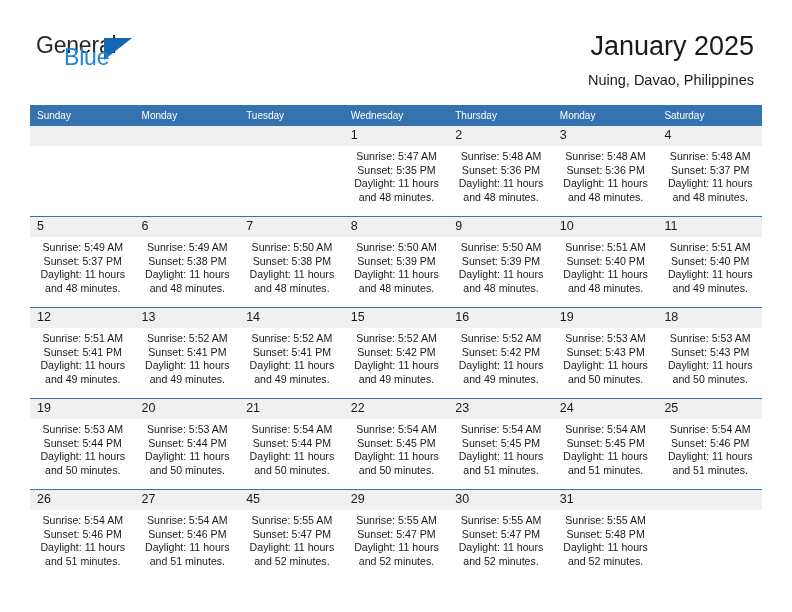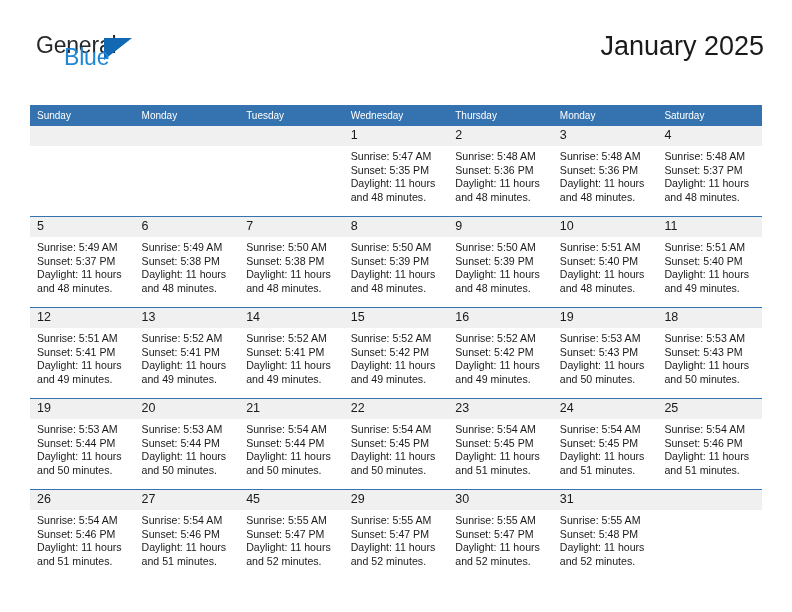--- a/index.html
+++ b/index.html
@@ -61,21 +61,21 @@
     left: 28px;
     top: 12px;
     font-size: 23px;
     line-height: 26px;
     color: #1e86d6;
     letter-spacing: -0.2px;
   }
 
   .title-block {
     position: absolute;
-    right: 28px;
+    right: 38px;
     top: 30px;
     text-align: right;
   }
   .cal-title {
     font-size: 27px;
     line-height: 32px;
     color: #1a1a1a;
     font-weight: normal;
     margin: 0;
     white-space: nowrap;
@@ -131,38 +131,40 @@
     padding: 1px 0 2px 7px;
     font-size: 12.5px;
     color: #1a1a1a;
   }
   td.empty .daynum { color: transparent; }
   .details {
     padding: 4px 6px 0 7px;
     font-size: 10.6px;
     line-height: 13.6px;
     color: #1a1a1a;
+    text-align: center;
   }
   .details div { white-space: nowrap; }
 </style>
 </head>
 <body>
 
 <div class="page">
 
   <div class="header">
 
     <div class="logo">
       <span class="logo-general">General</span>
       <span class="logo-tri"></span>
       <span class="logo-blue">Blue</span>
     </div>
 
     <div class="title-block">
       <h1 class="cal-title">January 2025</h1>
+      <p class="cal-subtitle">Nuing, Davao, Philippines</p>
     </div>
 
   </div>
 
   <table class="calendar">
     <colgroup>
       <col>
         <col>
         <col>
         <col>

